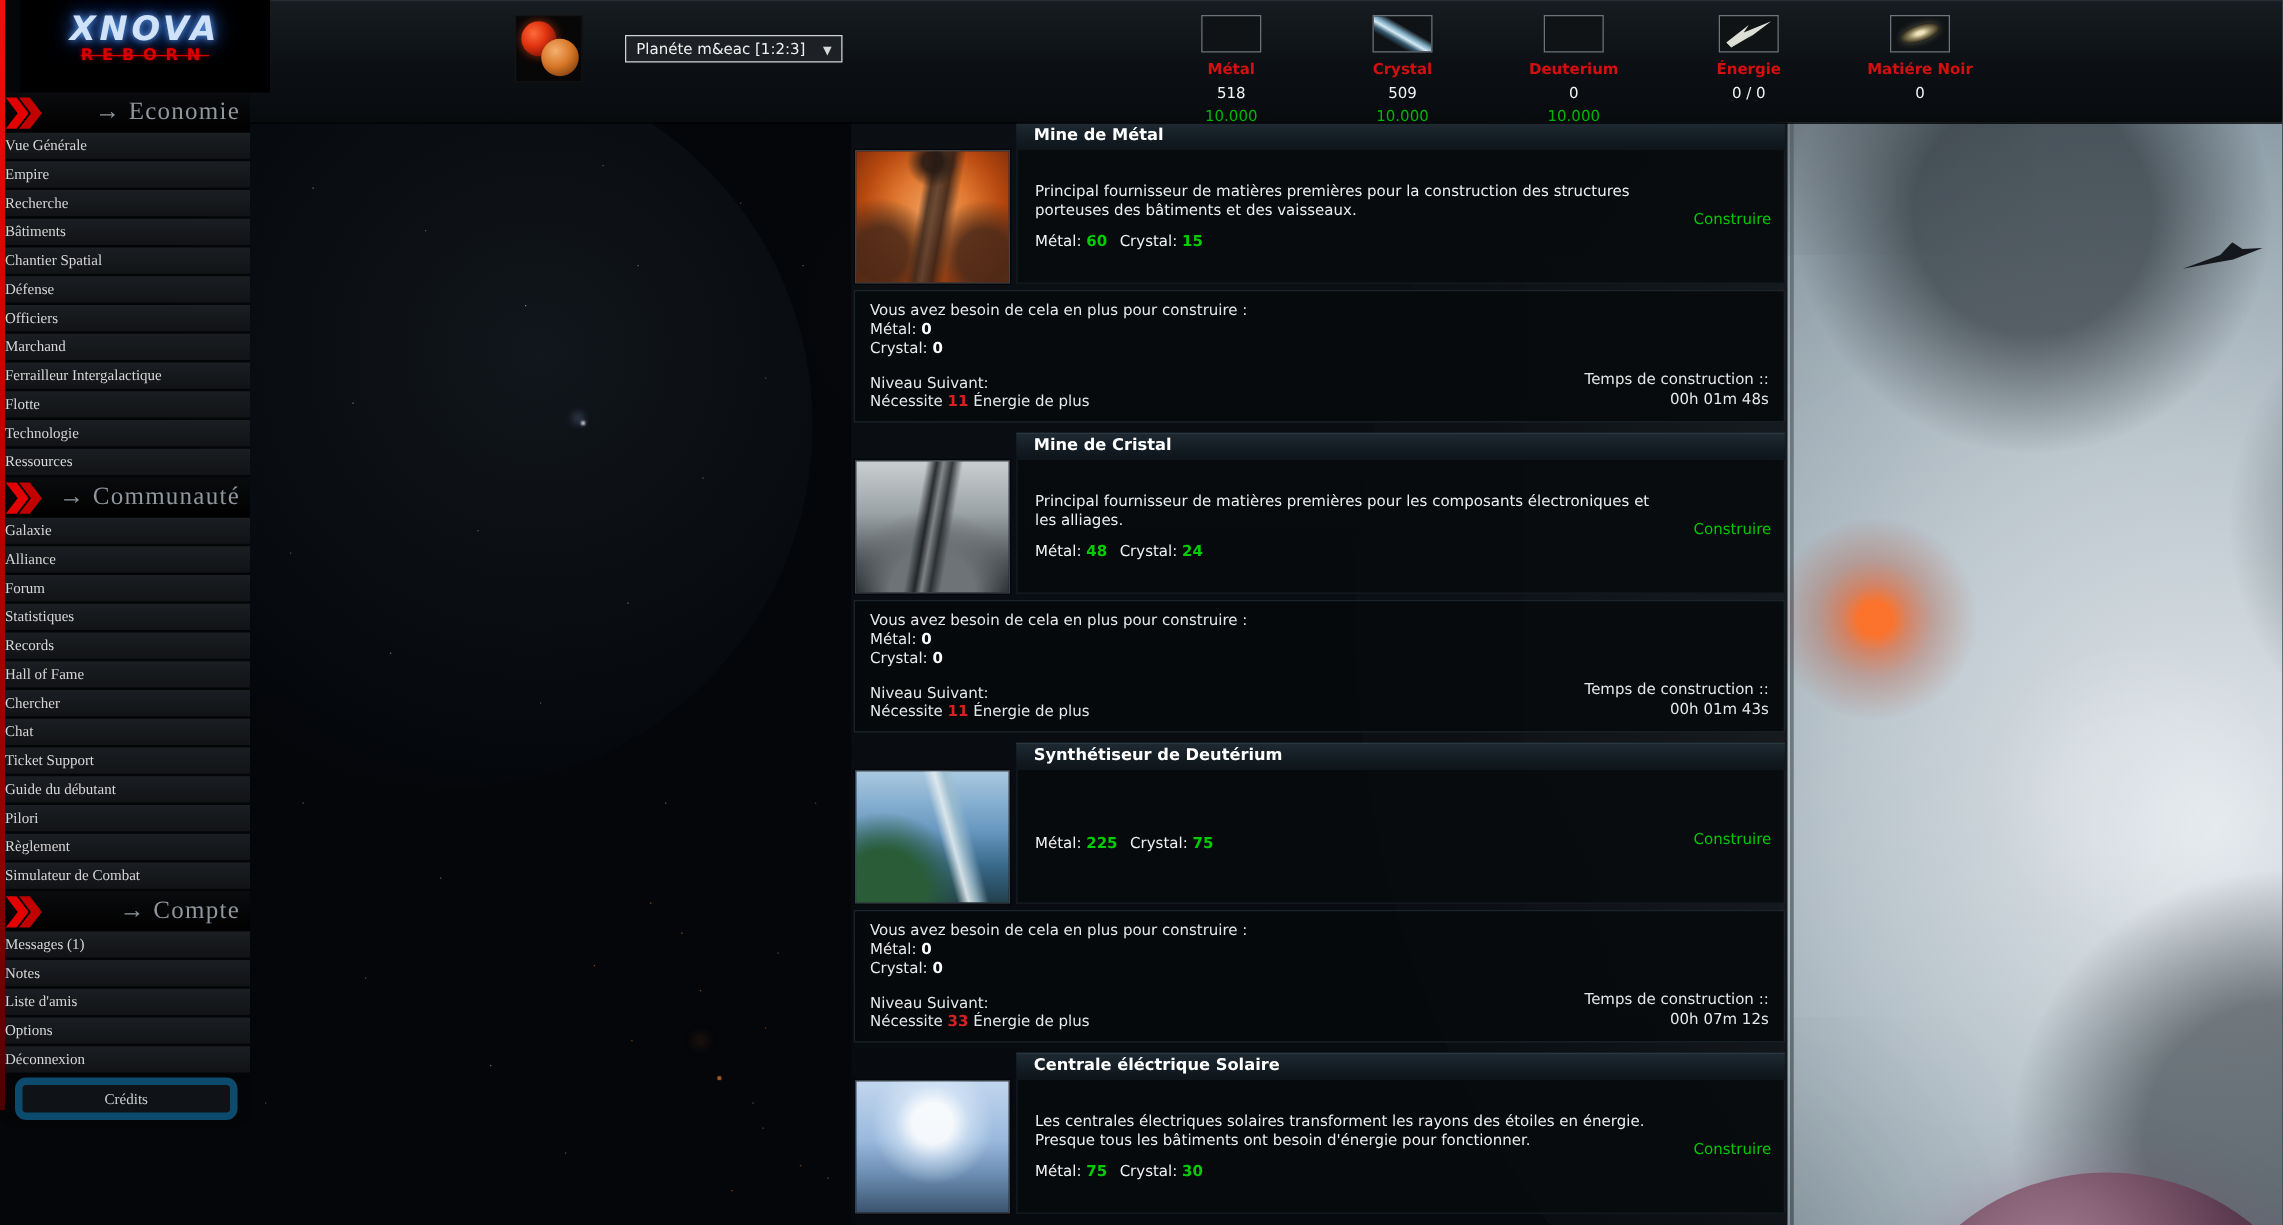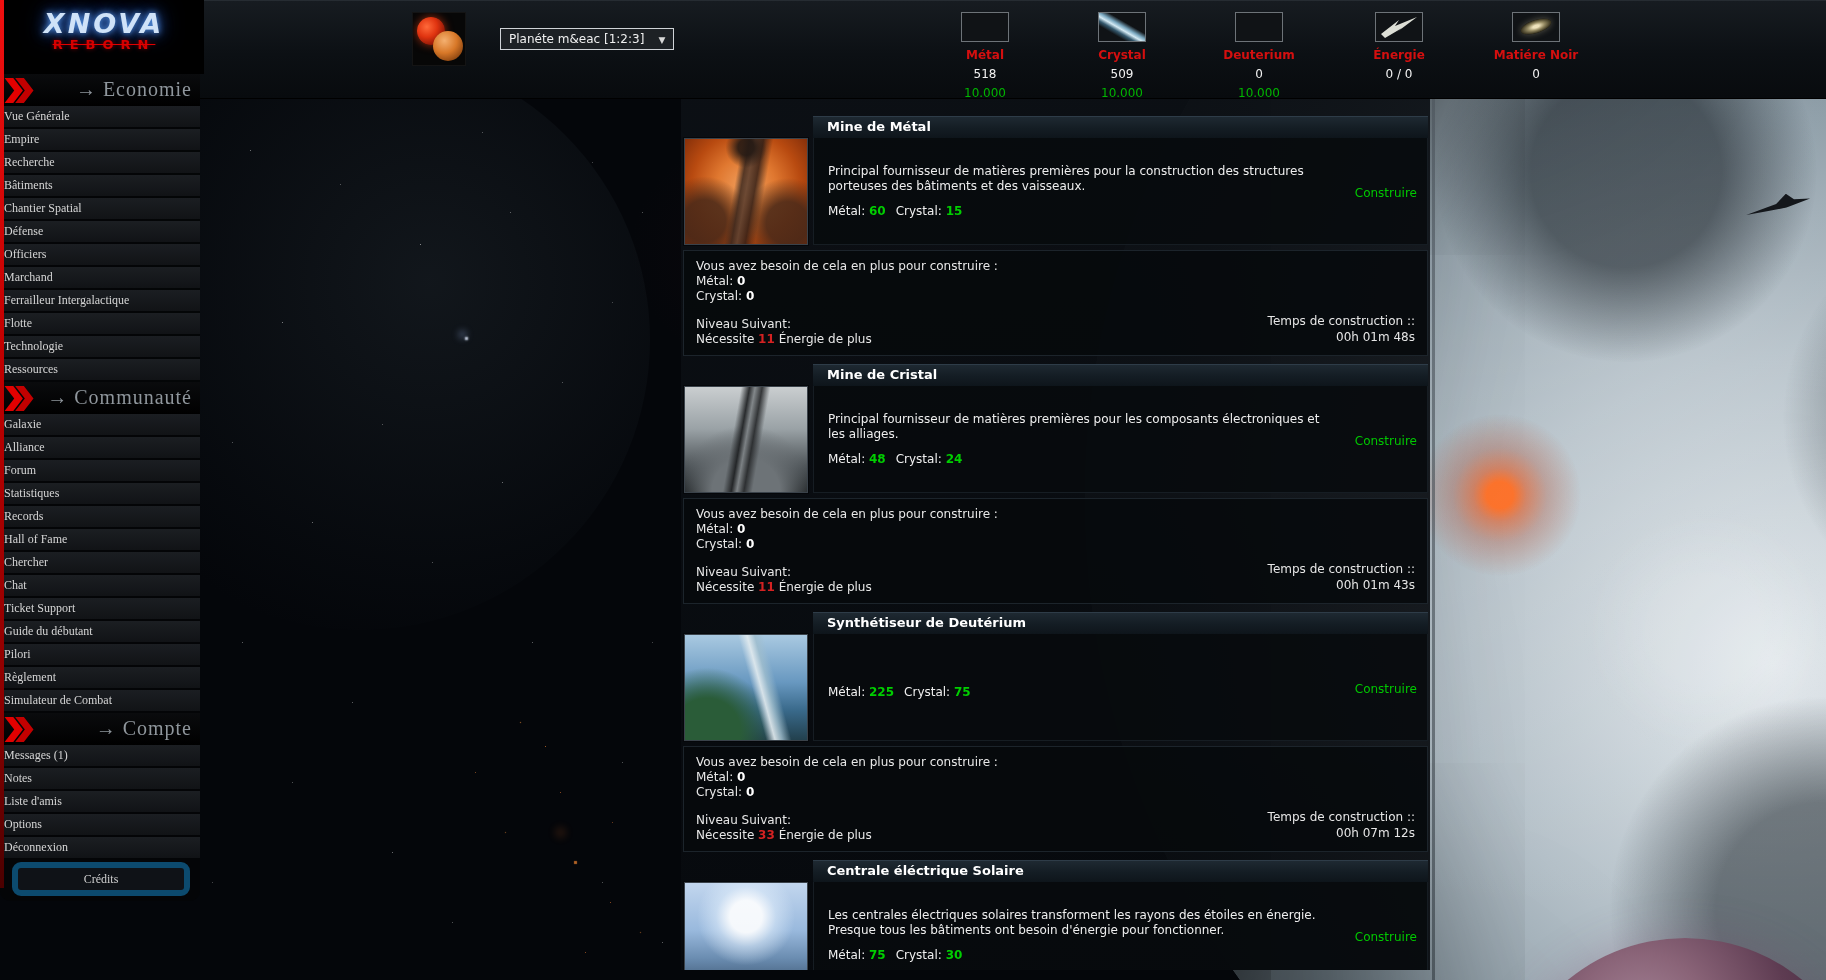--- a/index.html
+++ b/index.html
@@ -127,21 +127,21 @@
   .icon-deut{background: radial-gradient(circle at 52% 48%, #f8ffe8 0 9%, #cde69e 17%, #5d7d3c 34%, #141a10 66%, #0a0d08 100%);}
   .icon-energy{background:#0b0d0f;}
   .icon-energy svg{position:absolute;left:1px;top:1px;}
   .icon-dm{background:#0a0b0c;}
   .icon-dm .swirl{position:absolute;left:7px;top:7px;width:32px;height:13px;border-radius:50%;
     transform:rotate(-18deg);
     background: radial-gradient(ellipse at center, #eee2bc 0 14%, #978c64 38%, #37321f 68%, transparent 85%);
     box-shadow:0 0 6px rgba(220,210,170,0.35);}
   
   .logo{
-    position:absolute;left:4px;top:0;width:200px;height:74px;z-index:4;
+    position:absolute;left:16px;top:0;width:200px;height:74px;z-index:4;
     background:#000;text-align:center;cursor:pointer;
   }
   .logo .l1{
     margin-top:8px;font-size:27px;font-weight:bold;font-style:italic;letter-spacing:3px;
     color:#cfe2f8;
     text-shadow:0 0 6px #5a9aea, 0 0 14px #2a62c8, 0 0 24px #1a3a90;
   }
   .logo .l2{
     margin-top:-2px;font-size:13px;font-weight:bold;letter-spacing:7px;
     color:#e00000;text-decoration:line-through;
@@ -164,23 +164,23 @@
     background:linear-gradient(180deg,#1b1e22,#111316);
     color:#d6d6d6;font-size:12px;cursor:pointer;white-space:nowrap;
   }
   .credits-btn{
     margin:4px 10px 0 12px;height:22px;line-height:22px;text-align:center;
     background:#0f1217;border:6px solid #0c4a6e;border-radius:9px;
     color:#cfcfcf;font-size:12px;cursor:pointer;
   }
   
   .content{
-    position:absolute;left:681px;top:88px;width:749px;height:882px;z-index:2;
+    position:absolute;left:681px;top:98px;width:749px;height:882px;z-index:2;
     background:linear-gradient(180deg, rgba(12,16,21,0.92), rgba(7,10,14,0.92));
-    padding-top:28px;box-sizing:border-box;overflow:hidden;
+    box-sizing:border-box;overflow:hidden;
   }
   .content-edge{position:absolute;left:1432px;top:98px;width:3px;height:882px;z-index:2;
     background:linear-gradient(180deg,#4a525a,#2b3339);opacity:0.55;}
   .bblock{margin:0 2px 8px 2px;}
   .brow{display:flex;}
   .bimg{width:122px;height:105px;border:1px solid #3a424a;outline:1px solid #05070a;
     margin:22px 5px 0 1px;flex:none;cursor:pointer;}
   .bimg-metal{background:
     radial-gradient(circle at 50% 8%, rgba(35,25,20,0.9) 0 7%, transparent 18%),
     linear-gradient(100deg, transparent 41%, rgba(60,40,30,0.85) 46%, rgba(95,65,48,0.9) 50%, rgba(50,30,22,0.85) 56%, transparent 63%),

